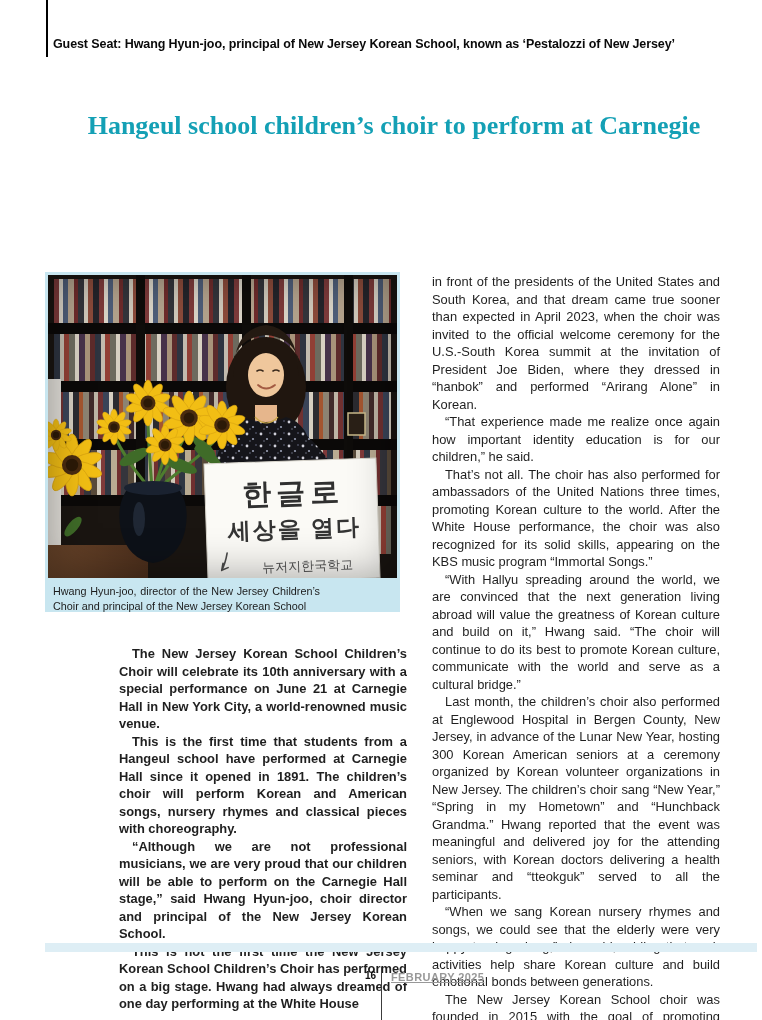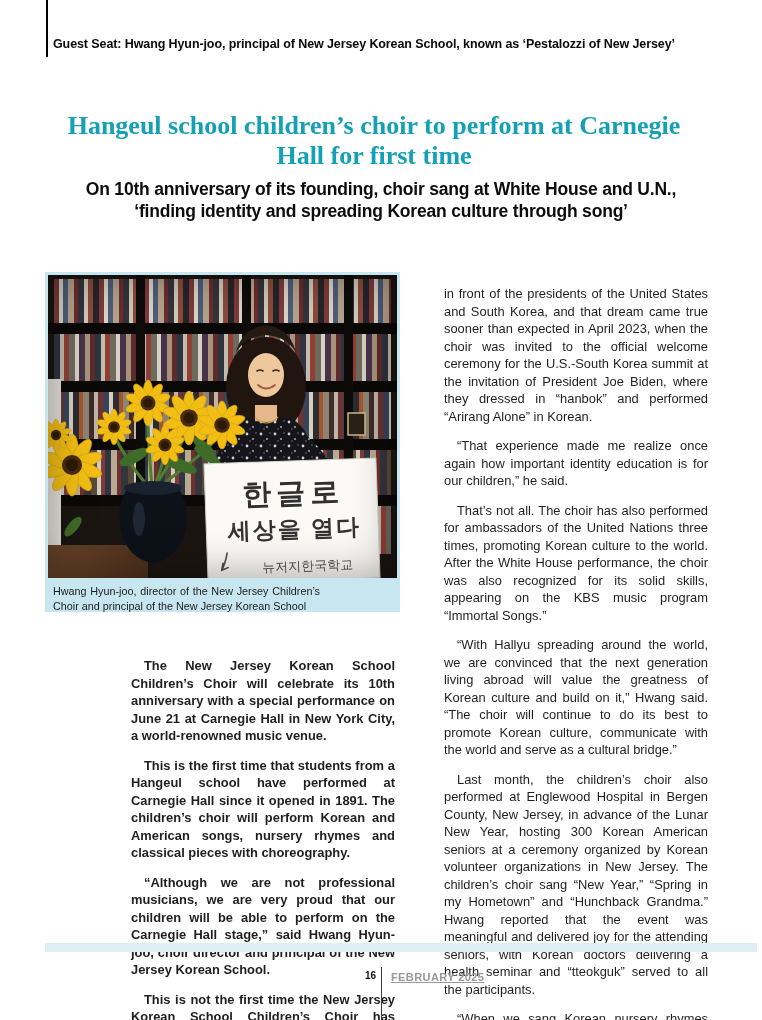--- a/index.html
+++ b/index.html
@@ -8,21 +8,21 @@
     font-family:"Liberation Sans", sans-serif; overflow:hidden;padding-left:24px;
   }
   
   .kicker-rule { position:absolute; left:46px; top:0; width:2px; height:57px; background:#000; }
   .kicker {
     position:absolute; left:53px; top:37px; width:680px;
     font-size:12.5px; font-weight:bold; color:#0a0a0a; letter-spacing:-0.1px;
   }
   
   .title {
-    position:absolute; left:38px; top:111px; width:672px; text-align:center;
+    position:absolute; left:58px; top:111px; width:672px; text-align:center;
     font-family:"Liberation Serif", serif; font-weight:bold;
     font-size:26px; line-height:30px; color:#14a0b5;
   }
   .subtitle {
     position:absolute; left:45px; top:179px; width:672px; text-align:center;
     font-size:17.5px; line-height:21.5px; font-weight:bold; color:#0c0c0c; letter-spacing:-0.2px;
   }
   
   .photo-block { position:absolute; left:45px; top:272px; width:355px; height:340px; background:#c8e6f0; }
   .photo { position:absolute; left:3px; top:3px; width:349px; height:303px; background:#1a1511; overflow:hidden; }
@@ -37,46 +37,41 @@
   .bookrow { position:absolute; left:6px; width:337px; }
   .books-a { background:repeating-linear-gradient(90deg,#7d3a3a 0 5px,#d9d3c7 5px 9px,#4e5d78 9px 14px,#b3a28c 14px 20px,#6e2b2b 20px 24px,#33343a 24px 30px,#cfc8ba 30px 34px,#8a4a3a 34px 39px,#24242a 39px 45px); }
   .books-b { background:repeating-linear-gradient(90deg,#2e3440 0 6px,#c2bbae 6px 10px,#913f35 10px 15px,#6d6a5e 15px 21px,#d8d0c2 21px 25px,#47324a 25px 31px,#a8937a 31px 36px,#5d2b2b 36px 41px); }
   .books-c { background:repeating-linear-gradient(90deg,#bdb5a6 0 4px,#703131 4px 9px,#3a4458 9px 15px,#d6cfc1 15px 19px,#2b2b30 19px 25px,#a3552f 25px 29px,#8c8372 29px 35px,#402a2a 35px 40px); }
   .books-d { background:repeating-linear-gradient(90deg,#584a3a 0 6px,#d2cabb 6px 10px,#803a3a 10px 14px,#2f3642 14px 20px,#b9ab92 20px 26px,#702f2f 26px 30px,#35353c 30px 37px); }
   .wall-strip { position:absolute; left:0; top:104px; width:13px; height:174px; background:#e3e0da; }
   .floor-wedge { position:absolute; left:0; top:270px; width:100px; height:33px; background:linear-gradient(90deg,#6a452a,#4c2f1c); }
   .photo-svg { position:absolute; left:0; top:0; }
   
   .col { position:absolute; width:288px; font-size:12.9px; line-height:17.5px; text-align:justify; color:#1f1f1f; }
-  .col p { margin:12px; text-indent:13px; }
+  .col p { margin:0; text-indent:13px; }
   .col p.no-indent { text-indent:0; }
   .col-left  { left:119px; top:645px;font-weight:bold; }
   .col-right { left:432px; top:273px; }
   
   .bottom-bar { position:absolute; left:45px; top:943px; width:712px; height:9px; background:#deeef5; }
   .footer-num { position:absolute; left:338px; top:970px; width:38px; text-align:right; font-size:10px; font-weight:bold; color:#111; }
   .footer-line { position:absolute; left:381px; top:967px; width:1px; height:53px; background:#3c3c3c; }
   .footer-issue { position:absolute; left:391px; top:971px; font-size:11px; font-weight:bold; color:#989898; letter-spacing:0.4px;text-decoration:underline; }
 </style>
 </head>
 <body>
 
 <div class="page">
 
   <div class="kicker-rule"></div>
   <div class="kicker">Guest Seat: Hwang Hyun-joo, principal of New Jersey Korean School, known as ‘Pestalozzi of New Jersey’</div>
 
   <h1 class="title" style="margin:0">
     <span style="display:block">Hangeul school children’s choir to perform at Carnegie</span>
-    <span style="display:block">Hall for first time</span>
   </h1>
-  <h2 class="subtitle" style="margin:0">
-    <span style="display:block">On 10th anniversary of its founding, choir sang at White House and U.N.,</span>
-    <span style="display:block">‘finding identity and spreading Korean culture through song’</span>
-  </h2>
 
   <figure class="photo-block" style="margin:0">
     <div class="photo">
 
       <div class="bookrow books-a" style="top:4px;   height:44px;"></div>
       <div class="bookrow books-b" style="top:59px;  height:47px;"></div>
       <div class="bookrow books-c" style="top:117px; height:47px;"></div>
       <div class="bookrow books-d" style="top:175px; height:45px;"></div>
       <div class="bookrow books-b" style="top:231px; height:48px; left:200px; width:143px;"></div>
       <div class="board" style="top:48px"></div>

